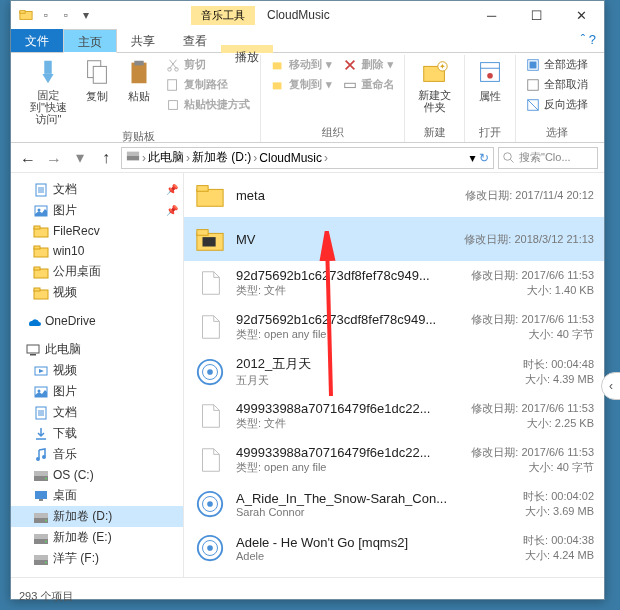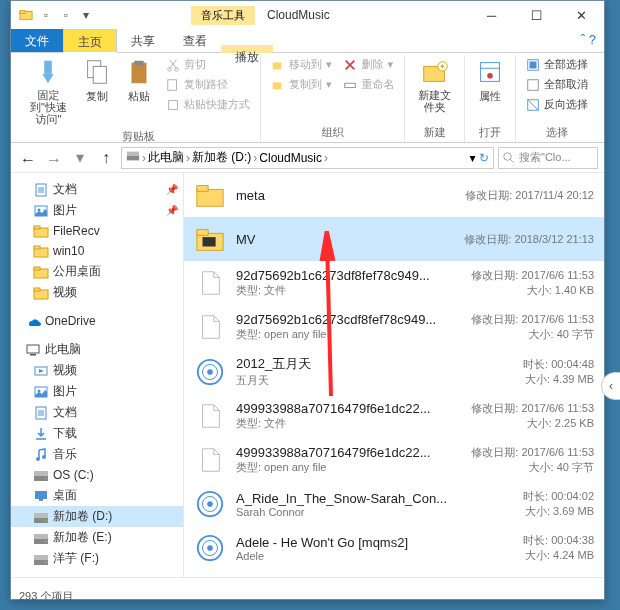--- a/index.html
+++ b/index.html
@@ -8,31 +8,31 @@
 .titlebar { height: 28px; background: #fff; display: flex; align-items: center; font-size: 12px; }
 .tb-icons { display: flex; gap: 6px; padding: 0 8px; }
 .tb-icon { width: 14px; height: 14px; display: flex; align-items: center; justify-content: center; color: #555; }
 .ctx-tab { background: #ffe699; padding: 2px 10px; font-size: 11px; margin-left: 90px; }
 .wtitle { margin-left: 12px; font-size: 12px; color: #333; }
 .winctrl { margin-left: auto; display: flex; }
 .winbtn { width: 45px; height: 28px; display: flex; align-items: center; justify-content: center; font-size: 13px; color: #333; }
 .tabs { height: 24px; display: flex; background: #fff; border-bottom: 1px solid #d0d0d0; }
 .filetab { background: #1979ca; color: #fff; padding: 4px 14px; font-size: 12px; }
 .tab { padding: 4px 14px; font-size: 12px; color: #444; }
-.tab.active { border: 1px solid #d0d0d0; border-bottom: 1px solid #fff; background: #fde047; margin-bottom: -1px; }
+.tab.active { border: 1px solid #d0d0d0; border-bottom: 1px solid #fff; background: #7dd3fc; margin-bottom: -1px; }
 .tab.music { background: #ffe699; margin-top: 16px; }
 .helpq { margin-left: auto; padding: 3px 8px; color: #1979ca; font-size: 13px; }
 .ribbon { height: 90px; background: #fff; display: flex; border-bottom: 1px solid #d0d0d0; padding: 2px 6px 0; }
 .rgroup { display: flex; flex-direction: column; align-items: center; padding: 0 6px; border-right: 1px solid #e8e8e8; }
 .rgroup:last-child { border-right: none; justify-content: center; }
 .rbig { display: flex; flex-direction: column; align-items: center; padding: 2px 4px; font-size: 11px; color: #444; gap: 2px; }
 .rbig svg, .rbig .ricon { width: 30px; height: 30px; }
 .rrow { display: flex; gap: 4px; }
 .rsmall { display: flex; align-items: center; gap: 4px; font-size: 11px; color: #444; padding: 2px 4px; white-space: nowrap; }
-.rsmall.dis { color: #aaa; }
+.rsmall.dis { color: #aaa; font-weight: bold; }
 .rsmall svg { width: 14px; height: 14px; }
 .rlabel { font-size: 11px; color: #666; margin-top: auto; padding: 2px 0; }
 .rcols { display: flex; flex-direction: column; gap: 1px; }
 .addr { height: 30px; display: flex; align-items: center; background: #fff; border-bottom: 1px solid #e8e8e8; padding: 2px 6px; gap: 4px; }
 .navbtn { width: 22px; height: 22px; border-radius: 2px; display: flex; align-items: center; justify-content: center; color: #888; }
 .navbtn.en { color: #333; }
 .crumbs { flex: 1; border: 1px solid #ccc; height: 22px; display: flex; align-items: center; font-size: 12px; padding: 0 4px; gap: 2px; }
 .crumb { display: flex; align-items: center; gap: 2px; }
 .csep { color: #888; }
 .search { width: 100px; border: 1px solid #ccc; height: 22px; display: flex; align-items: center; font-size: 11px; color: #888; padding: 0 4px; gap: 4px; }

